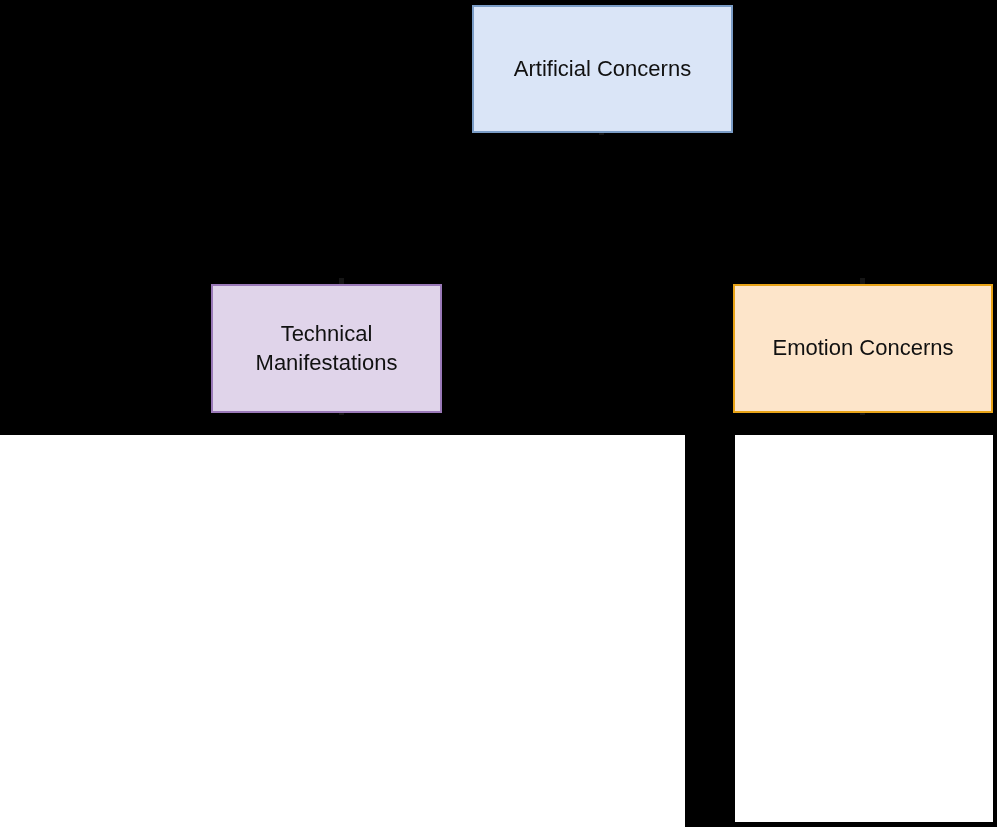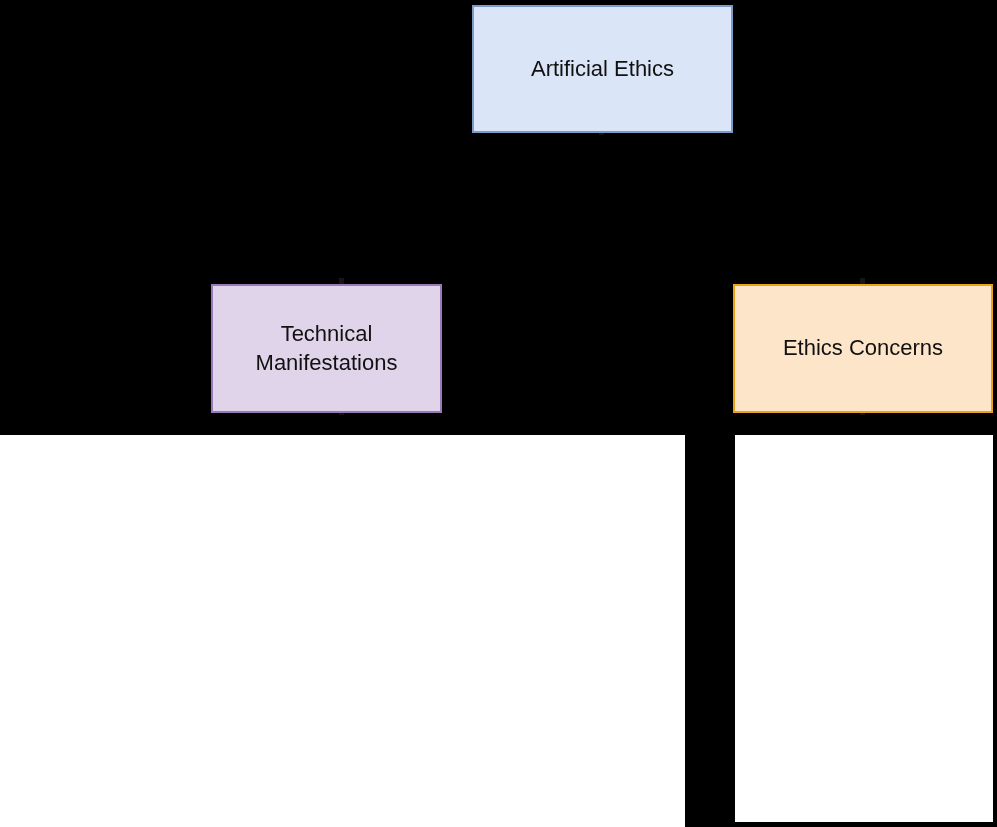--- a/index.html
+++ b/index.html
@@ -110,30 +110,30 @@
     <g fill="#151515">
       <rect x="599" y="128" width="5" height="7"></rect>
       <rect x="339" y="278" width="5" height="7"></rect>
       <rect x="860" y="278" width="5" height="7"></rect>
       <rect x="339" y="408" width="5" height="7"></rect>
       <rect x="860" y="408" width="5" height="7"></rect>
     </g>
   </svg>
 
   <div class="node node-root">
-    <span>Artificial Ethics</span>
+    <span>Artificial Concerns</span>
   </div>
 
   <div class="node node-technical">
     <span>Technical
 Manifestations</span>
   </div>
 
   <div class="node node-ethics">
-    <span>Ethics Concerns</span>
+    <span>Emotion Concerns</span>
   </div>
 
   <div class="panel panel-technical">
 
     
 
     
 
     
 

